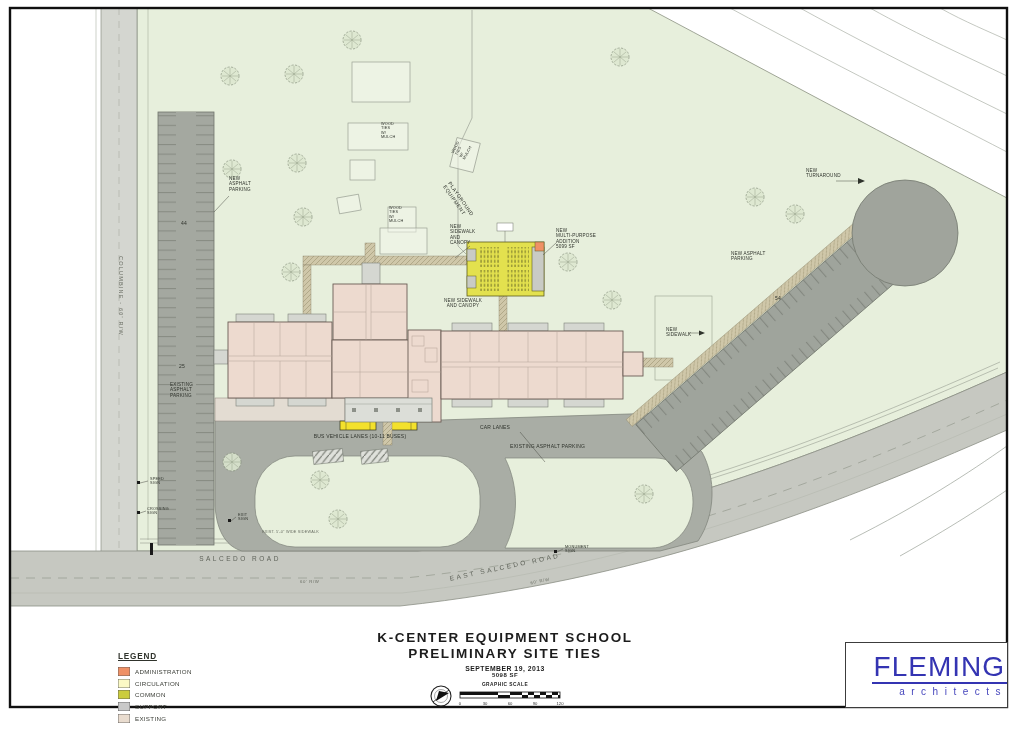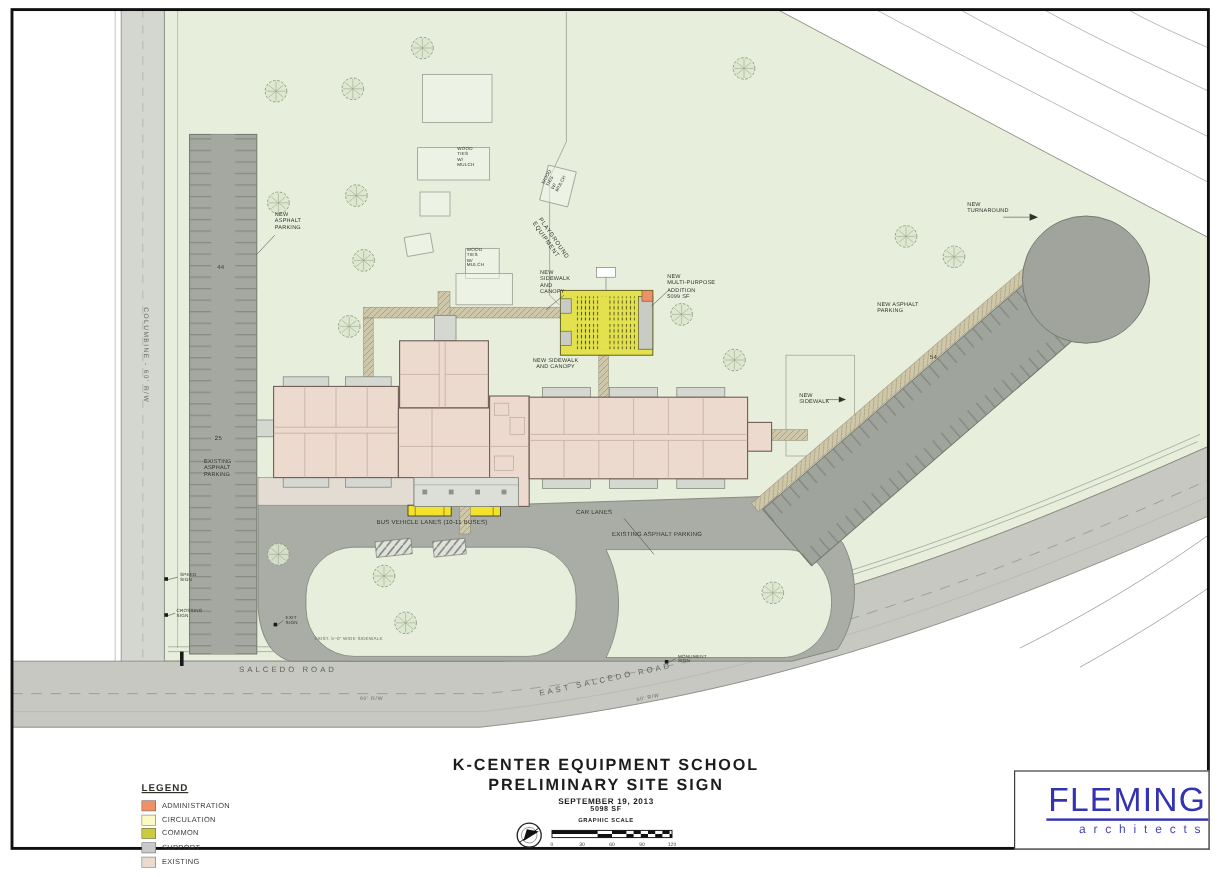--- a/index.html
+++ b/index.html
@@ -323,21 +323,21 @@
 <div class="lbl s38" style="left:262px;top:530px;white-space:nowrap;color:#6a6e64;">EXIST. 5'-0" WIDE SIDEWALK</div>
 
 <div class="lbl road ctr" style="left:240px;top:559px;white-space:nowrap;">SALCEDO  ROAD</div>
 <div class="lbl roadsm" style="left:300px;top:579px;white-space:nowrap;">60' R/W</div>
 
 <div class="lbl road ctr" style="left:505px;top:567px;white-space:nowrap;transform:translate(-50%,-50%) rotate(-12deg);">EAST  SALCEDO  ROAD</div>
 <div class="lbl roadsm ctr" style="left:540px;top:581px;white-space:nowrap;transform:translate(-50%,-50%) rotate(-12deg);">60' R/W</div>
 
 <div id="titleblk">
   <div class="big">K-CENTER EQUIPMENT SCHOOL</div>
-  <div class="big">PRELIMINARY SITE SIGN</div>
+  <div class="big">PRELIMINARY SITE TIES</div>
   <div class="date">SEPTEMBER 19, 2013</div>
   <div class="sf">5098 SF</div>
   <div class="gs">GRAPHIC SCALE</div>
 </div>
 
 <svg id="scalebar" width="160" height="26">
 
   <g transform="translate(13,12)">
     <circle r="10" fill="none" stroke="#222" stroke-width="1.1"></circle>
     <circle r="6.5" fill="none" stroke="#555" stroke-width="0.5"></circle>

